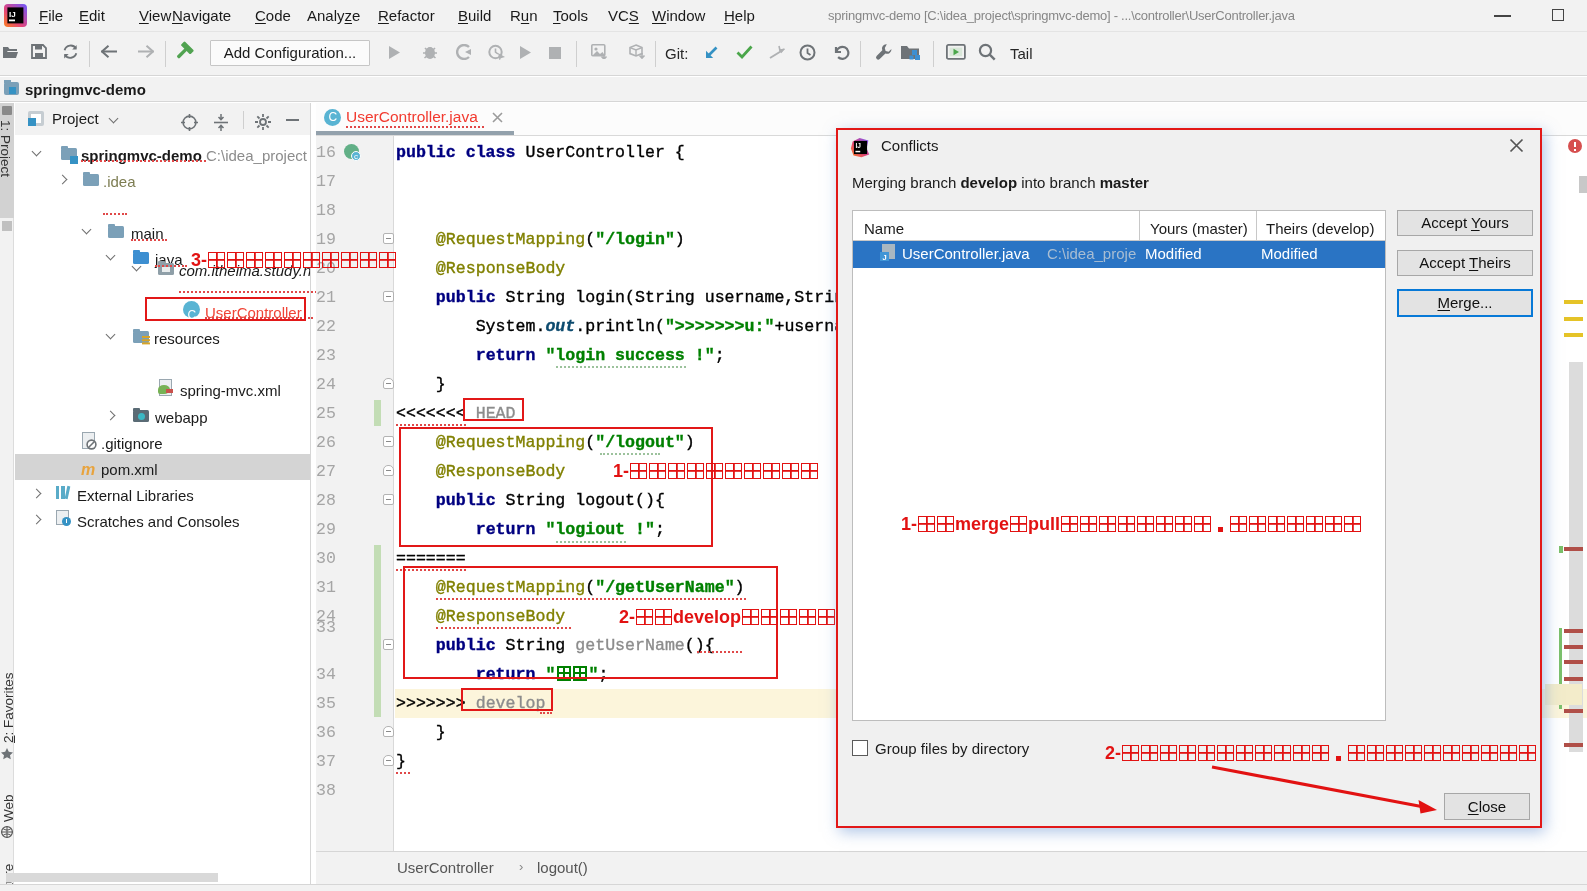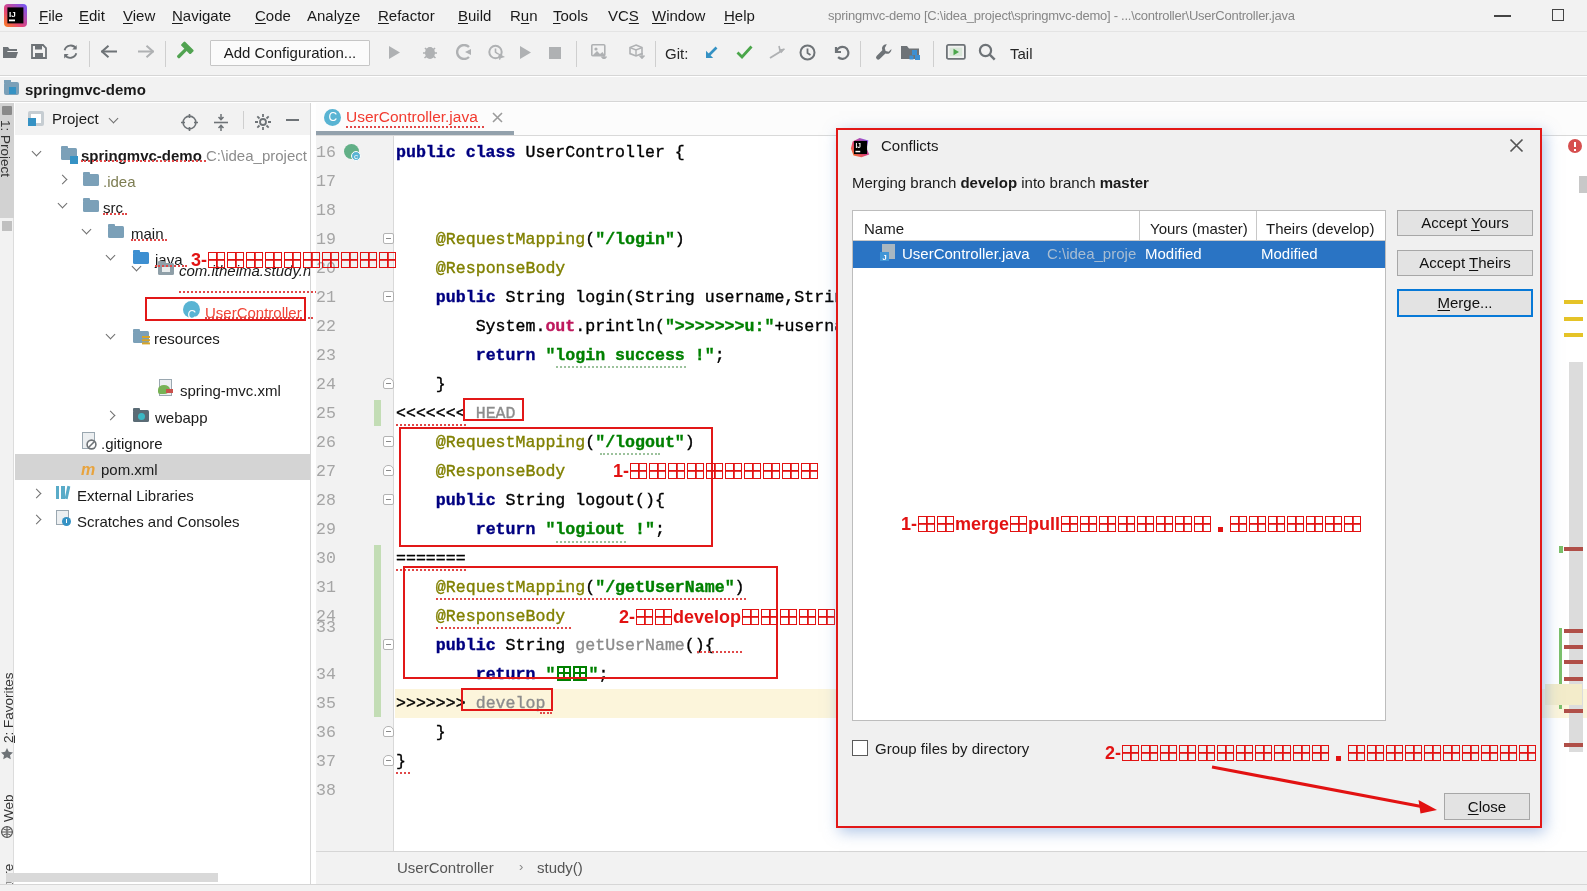--- a/index.html
+++ b/index.html
@@ -25,21 +25,21 @@
 .cexp{transform:rotate(45deg);top:8px}
 .ccol{transform:rotate(-45deg)}
 
 #tabbar{left:316px;top:103px;width:1271px;height:33px;background:#fcfcfc}
 #gutter{left:316px;top:136px;width:78px;height:715px;background:#f2f2f2;border-right:1px solid #d9d9d9}
 .lno{position:absolute;left:0;width:20px;text-align:right;font-family:"Liberation Mono",monospace;font-size:16.6px;color:#a5a5a5;height:29px;line-height:29px}
 .cline{position:absolute;left:396px;height:29px;line-height:29px;font-family:"Liberation Mono",monospace;font-size:16.6px;white-space:pre;color:#000;-webkit-text-stroke:0.35px}
 .k{color:#000080;font-weight:bold}
 .s{color:#008000;font-weight:bold}
 .a{color:#808000}
-.fi{color:#be185d;font-weight:bold}
+.fi{color:#0c4a6e;font-style:italic;font-weight:bold}
 .gr{color:#8c8c8c}
 .chl{position:absolute;left:395px;width:1192px;height:29px;background:#fcf5db}
 .gbar{position:absolute;left:374px;width:7px;background:#c3ddb5}
 .fmark{position:absolute;left:383px;width:11px;height:11px;background:#fff;border:1px solid #b3b3b3;border-radius:2px}
 .fmark:after{content:"";position:absolute;left:2px;top:4px;width:5px;height:1px;background:#8a8a8a}
 .redbox{position:absolute;border:2px solid #e21818}
 .redtxt{position:absolute;font-size:18px;font-weight:bold;color:#e21212;white-space:nowrap}
 .cj{display:inline-block;width:17px;height:16px;border:1.8px solid currentColor;margin:0 1px;vertical-align:-2px;
  background:linear-gradient(currentColor 0 0) 50% 50%/100% 1.8px no-repeat,linear-gradient(currentColor 0 0) 50% 50%/1.8px 100% no-repeat}
 .cm{display:inline-block;width:5px;height:5px;background:currentColor;margin:0 6px;vertical-align:-2px}
@@ -67,21 +67,21 @@
           <stop offset="1" stop-color="#6b57ff"></stop>
         </linearGradient>
       </defs>
 <rect x="0" y="0" width="23" height="23" rx="4" fill="url(#lg1)"></rect>
       <rect x="3.4" y="3.4" width="16" height="16" fill="#000"></rect>
 <text x="5" y="12.6" font-family="Liberation Sans" font-size="8" font-weight="bold" fill="#fff">IJ</text>
 <rect x="5" y="15.5" width="6" height="1.8" fill="#fff"></rect>
     </svg>
 <span class="mi" style="left:39px"><u>F</u>ile</span>
     <span class="mi" style="left:79px"><u>E</u>dit</span>
-    <span class="mi" style="left:123px"><u>V</u>iew</span>
+    <span class="mi" style="left:139px"><u>V</u>iew</span>
     <span class="mi" style="left:172px"><u>N</u>avigate</span>
     <span class="mi" style="left:255px"><u>C</u>ode</span>
     <span class="mi" style="left:307px">Analy<u>z</u>e</span>
     <span class="mi" style="left:378px"><u>R</u>efactor</span>
     <span class="mi" style="left:458px"><u>B</u>uild</span>
     <span class="mi" style="left:510px">R<u>u</u>n</span>
     <span class="mi" style="left:553px"><u>T</u>ools</span>
     <span class="mi" style="left:608px">VC<u>S</u></span>
     <span class="mi" style="left:652px"><u>W</u>indow</span>
     <span class="mi" style="left:724px"><u>H</u>elp</span>
@@ -215,26 +215,20 @@
       <div class="ab" style="left:46px;top:6px;width:7px;height:3px;background:#7ba0b8;border-radius:1px 1px 0 0"></div>
       <div class="ab" style="left:55px;top:16px;width:8px;height:8px;background:#3592c4"></div>
       <span class="lbl ab" style="left:66px;top:3px"><b>springmvc-demo</b> <span style="color:#8c8c8c">C:\idea_project</span></span>
     </div>
     <div class="trow" style="top:62.7px;">
       <div class="chev ccol" style="left:44px"></div>
       <div class="ab" style="left:68px;top:8px;width:16px;height:12px;background:#7ba0b8;border-radius:1.5px"></div>
       <div class="ab" style="left:68px;top:6px;width:7px;height:3px;background:#7ba0b8;border-radius:1px 1px 0 0"></div>
       <span class="lbl ab" style="left:88px;top:3px"><span style="color:#7d7d52">.idea</span></span>
     </div>
-    <div class="trow" style="top:88.9px;">
-      <div class="chev cexp" style="left:44px"></div>
-      <div class="ab" style="left:68px;top:8px;width:16px;height:12px;background:#7ba0b8;border-radius:1.5px"></div>
-      <div class="ab" style="left:68px;top:6px;width:7px;height:3px;background:#7ba0b8;border-radius:1px 1px 0 0"></div>
-      <span class="lbl ab" style="left:88px;top:3px">src</span>
-    </div>
     <div class="trow" style="top:115.1px;">
       <div class="chev cexp" style="left:68px"></div>
       <div class="ab" style="left:93px;top:8px;width:16px;height:12px;background:#7ba0b8;border-radius:1.5px"></div>
       <div class="ab" style="left:93px;top:6px;width:7px;height:3px;background:#7ba0b8;border-radius:1px 1px 0 0"></div>
       <span class="lbl ab" style="left:116px;top:3px">main</span>
     </div>
     <div class="trow" style="top:141.3px;">
       <div class="chev cexp" style="left:92px"></div>
       <div class="ab" style="left:118px;top:8px;width:16px;height:12px;background:#3d8fd1;border-radius:1.5px"></div>
       <div class="ab" style="left:118px;top:6px;width:7px;height:3px;background:#3d8fd1;border-radius:1px 1px 0 0"></div>
@@ -393,21 +387,21 @@
     <div class="redbox" style="left:403px;top:566px;width:375px;height:113px"></div>
   </div>
 <div class="redtxt" style="left:191px;top:250px">3-<i class="cj"></i><i class="cj"></i><i class="cj"></i><i class="cj"></i><i class="cj"></i><i class="cj"></i><i class="cj"></i><i class="cj"></i><i class="cj"></i><i class="cj"></i></div>
 <div class="redtxt" style="left:613px;top:461px">1-<i class="cj"></i><i class="cj"></i><i class="cj"></i><i class="cj"></i><i class="cj"></i><i class="cj"></i><i class="cj"></i><i class="cj"></i><i class="cj"></i><i class="cj"></i></div>
 <div class="redtxt" style="left:619px;top:607px">2-<i class="cj"></i><i class="cj"></i>develop<i class="cj"></i><i class="cj"></i><i class="cj"></i><i class="cj"></i><i class="cj"></i></div>
 <div class="redbox" style="left:145px;top:297px;width:161px;height:24px"></div>
 <div class="ab" style="left:1569px;top:362px;width:14px;height:390px;background:#dcdcdc"></div><div class="ab" style="left:1579px;top:176px;width:8px;height:17px;background:#c8c8c8"></div><div class="ab" style="left:1568px;top:139px;width:14px;height:14px;border-radius:50%;background:#d64f4f"></div><div class="ab" style="left:1574px;top:142px;width:2px;height:5px;background:#fff"></div><div class="ab" style="left:1574px;top:149px;width:2px;height:2px;background:#fff"></div><div class="ab" style="left:1564px;top:300px;width:19px;height:4px;background:#e5c327"></div><div class="ab" style="left:1564px;top:317px;width:19px;height:4px;background:#e5c327"></div><div class="ab" style="left:1564px;top:333px;width:19px;height:4px;background:#e5c327"></div><div class="ab" style="left:1559px;top:546px;width:4px;height:7px;background:#7bc06b"></div><div class="ab" style="left:1559px;top:628px;width:3px;height:81px;background:#7bc06b"></div><div class="ab" style="left:1545px;top:684px;width:37px;height:21px;background:#f3ecca"></div><div class="ab" style="left:1564px;top:547px;width:19px;height:3.5px;background:#b04f48"></div><div class="ab" style="left:1564px;top:629px;width:19px;height:3.5px;background:#b04f48"></div><div class="ab" style="left:1564px;top:645px;width:19px;height:3.5px;background:#b04f48"></div><div class="ab" style="left:1564px;top:660px;width:19px;height:3.5px;background:#b04f48"></div><div class="ab" style="left:1564px;top:677px;width:19px;height:3.5px;background:#b04f48"></div><div class="ab" style="left:1564px;top:709px;width:19px;height:3.5px;background:#b04f48"></div><div class="ab" style="left:1564px;top:743px;width:19px;height:3.5px;background:#b04f48"></div>
 <div class="ab" id="crumbs">
 <span class="ab" style="left:81px;top:7px;font-size:15px;color:#555">UserController</span>
 <span class="ab" style="left:203px;top:7px;font-size:13px;color:#888">›</span>
-<span class="ab" style="left:221px;top:7px;font-size:15px;color:#555">study()</span>
+<span class="ab" style="left:221px;top:7px;font-size:15px;color:#555">logout()</span>
 </div>
 <div class="ab" id="statusbar"></div>
 <div class="ab" id="dlgwrap">
     <div id="dlg">
       <svg class="ab" style="left:12px;top:7px" width="21" height="21" viewBox="0 0 24 24">
 <defs>
           <linearGradient id="lg2" x1="0" y1="1" x2="1" y2="0">
             <stop offset="0" stop-color="#fc801d"></stop>
             <stop offset=".45" stop-color="#e3447a"></stop>
             <stop offset="1" stop-color="#6b57ff"></stop>

